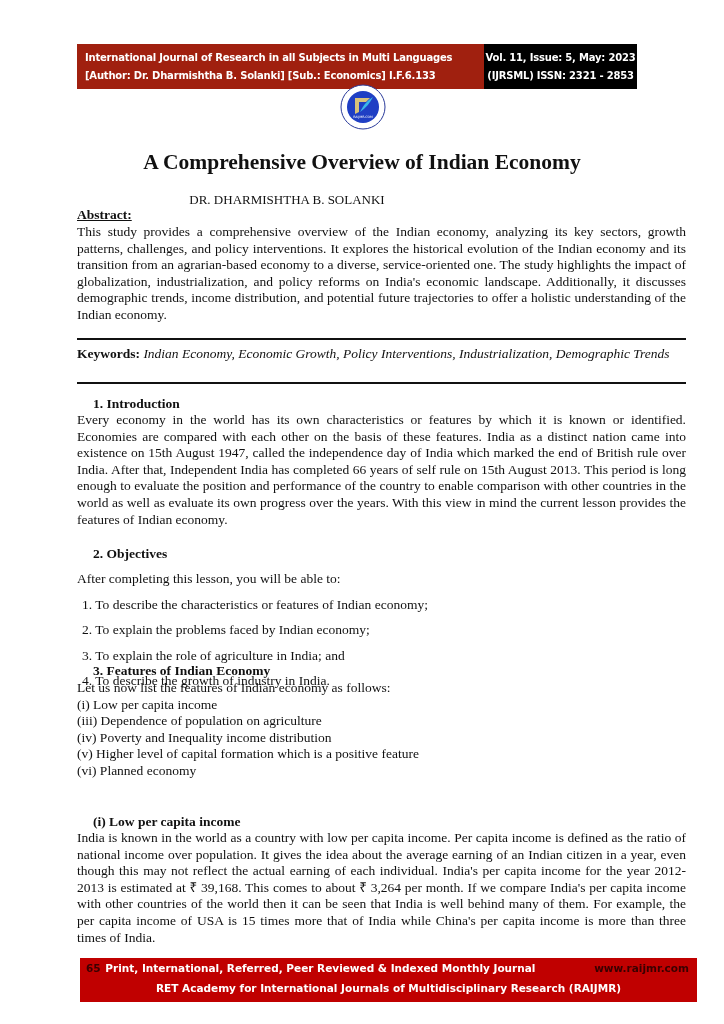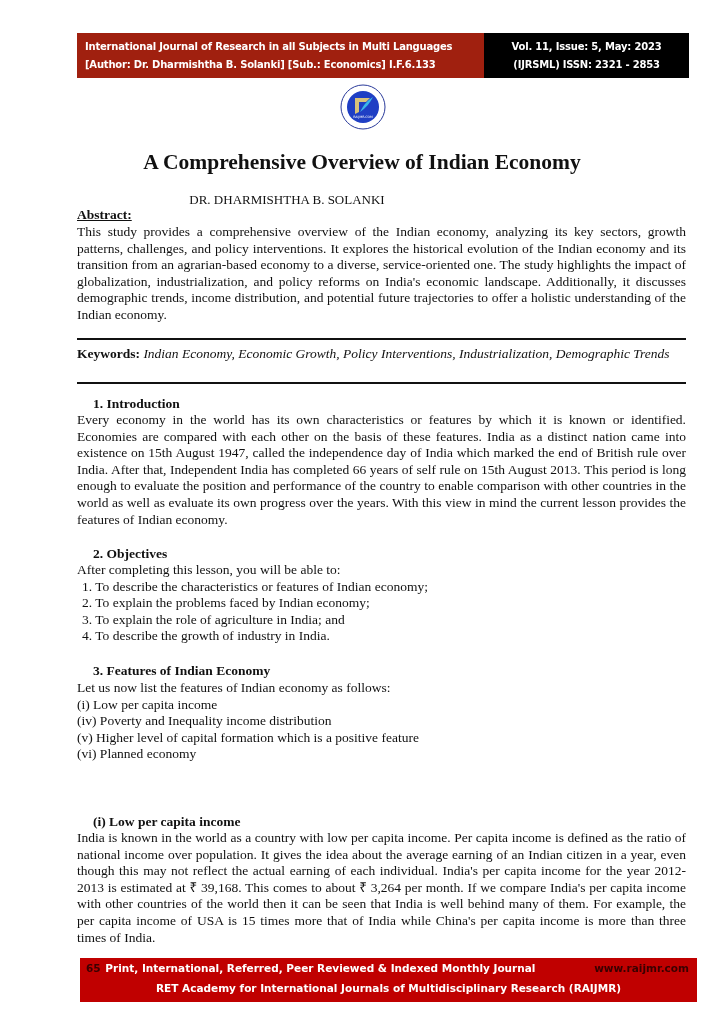--- a/index.html
+++ b/index.html
@@ -1,19 +1,19 @@
 <!DOCTYPE html>
 <html><head>
   <meta charset="utf-8">
   <style>
     html, body { margin: 0; padding: 0; background: #ffffff; }
     body { width: 724px; height: 1024px; position: relative; overflow: hidden; }
     .page { position: absolute; left: 0; top: 0; width: 724px; height: 1024px; }
 
-    .header { position: absolute; left: 77px; top: 33px; width: 612px; height: 45px; display: flex; align-items: flex-end; }
+    .header { position: absolute; left: 77px; top: 44px; width: 560px; height: 45px; display: flex; align-items: flex-end; }
     .header-left { background: #a0200f; width: 407px; height: 100%; color: #fff;
       font-family: "DejaVu Sans", sans-serif; font-size: 10px; font-weight: bold;
       padding: 5px 0 0 8px; box-sizing: border-box; line-height: 18px; letter-spacing: -0.2px; }
     .header-right { background: #000; flex: 1; height: 100%; color: #fff;
       font-family: "DejaVu Sans", sans-serif; font-size: 10px; font-weight: bold;
       text-align: center; padding-top: 5px; box-sizing: border-box; line-height: 18px; letter-spacing: -0.2px; }
 
     .logo { position: absolute; left: 340px; top: 84px; width: 46px; height: 46px; }
 
     .doc { font-family: "Liberation Serif", serif; color: #111; }
@@ -24,21 +24,21 @@
     .para { position: absolute; left: 77px; width: 609px; font-size: 13.5px; line-height: 16.6px;
       text-align: justify; }
     .abstract { top: 224px; }
     .rule { position: absolute; left: 77px; width: 609px; height: 2px; background: #111; }
     .kw { top: 346px; }
     .kw b { font-weight: bold; font-style: normal; }
     .kw i { font-style: italic; }
     .sec-head { position: absolute; left: 77px; font-size: 13.5px; font-weight: bold; margin-left: 16px; }
     .lines { position: absolute; left: 77px; font-size: 13.5px; line-height: 16.6px; }
     .lines div { white-space: nowrap; }
-    .obj-list div { padding-left: 5px; }
+    .obj-list div { padding-left: 5px; margin-top: 9px; }
 
     .footer { position: absolute; left: 80px; top: 958px; width: 617px; height: 44px; background: #c00000;
       font-family: "DejaVu Sans", sans-serif; font-size: 10.5px; font-weight: bold; color: #fff; }
     .footer-row1 { position: absolute; left: 6px; top: 4px; right: 8px; display: flex; justify-content: space-between; }
     .footer-row1 .num { color: #3a0000; margin-right: 1px; }
     .footer-row1 .url { color: #3a0000; }
     .footer-row2 { position: absolute; left: 0; right: 0; top: 24px; text-align: center; }
   </style>
 </head>
 <body>
@@ -88,20 +88,21 @@
       <div>1. To describe the characteristics or features of Indian economy;</div>
       <div>2. To explain the problems faced by Indian economy;</div>
       <div>3. To explain the role of agriculture in India; and</div>
       <div>4. To describe the growth of industry in India.</div>
     </div>
 
     <div class="sec-head" style="top:663px;">3. Features of Indian Economy</div>
     <div class="lines" style="top:680px;">
       <div>Let us now list the features of Indian economy as follows:</div>
       <div>(i) Low per capita income</div>
+      <div>(iii) Dependence of population on agriculture</div>
       <div>(iv) Poverty and Inequality income distribution</div>
       <div>(v) Higher level of capital formation which is a positive feature</div>
       <div>(vi) Planned economy</div>
     </div>
 
     <div class="sec-head" style="top:814px;">(i) Low per capita income</div>
     <div class="para" style="top:830px;">India is known in the world as a country with low per capita income. Per capita income is defined as the ratio of national income over population. It gives the idea about the average earning of an Indian citizen in a year, even though this may not reflect the actual earning of each individual. India's per capita income for the year 2012-2013 is estimated at ₹ 39,168. This comes to about ₹ 3,264 per month. If we compare India's per capita income with other countries of the world then it can be seen that India is well behind many of them. For example, the per capita income of USA is 15 times more that of India while China's per capita income is more than three times of India.</div>
   </div>
 
   <div class="footer">

